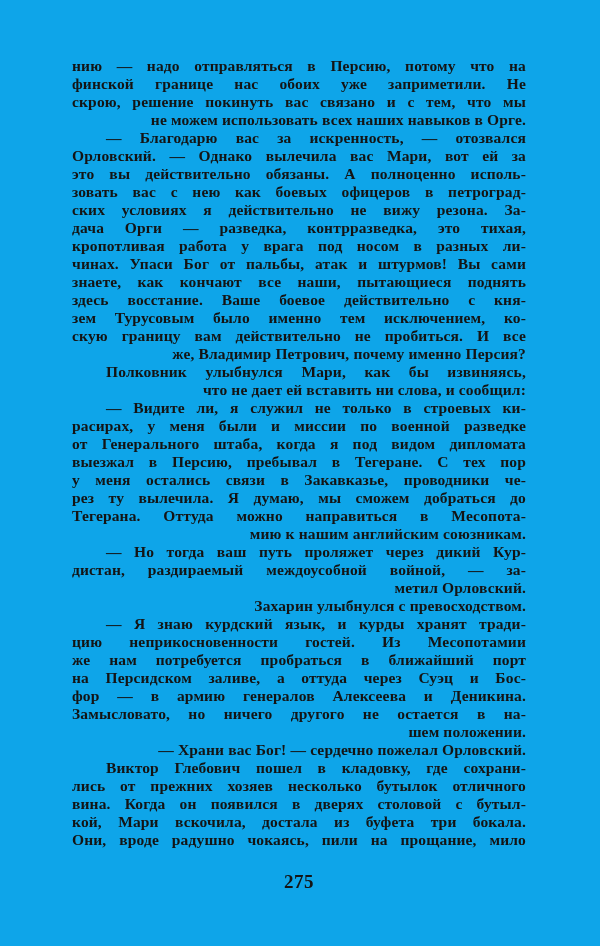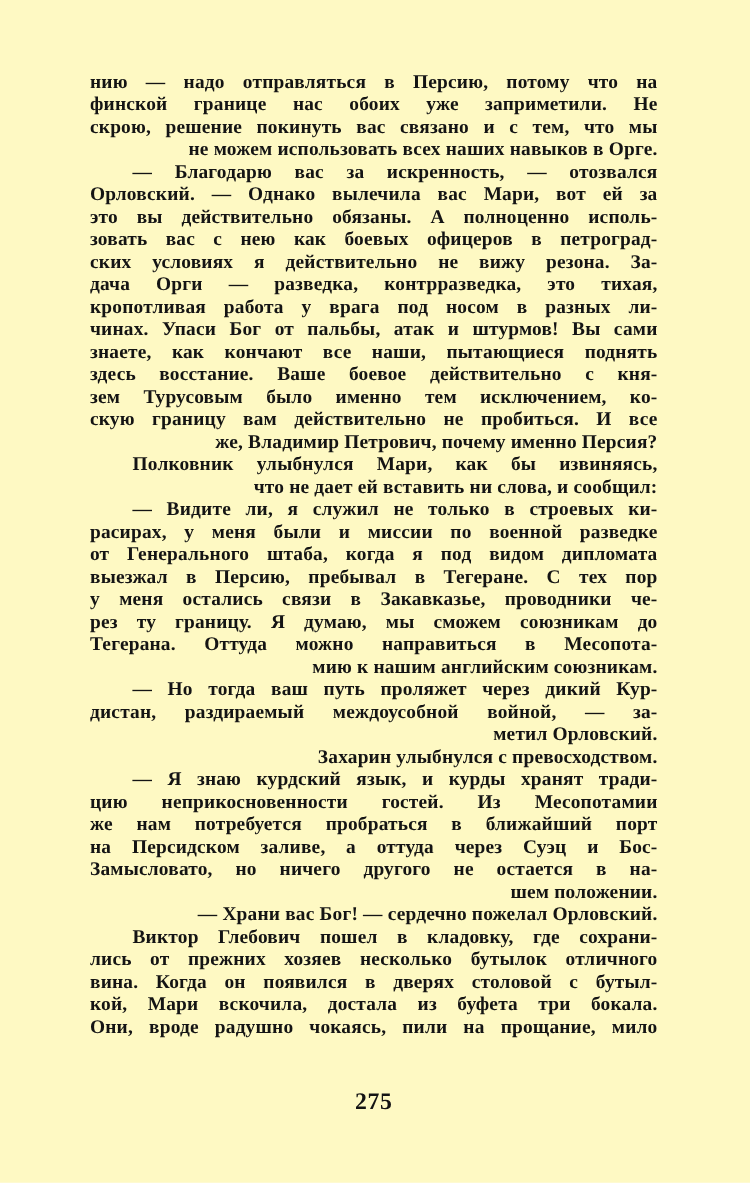--- a/index.html
+++ b/index.html
@@ -10,21 +10,21 @@
     width: 600px;
     height: 946px;
     background: #fdfdfb;
     overflow: hidden;
     font-family: "Liberation Serif", "DejaVu Serif", serif;
   }
   .book-page {
     position: relative;
     width: 600px;
     height: 946px;
-    background: #fef9c3;
+    background: #0ea5e9;
   }
   .text-block {
     position: absolute;
     left: 72px;
     top: 57px;
     width: 454px;
     color: #141414;
     font-size: 15.5px;
     font-weight: 700;
     letter-spacing: 0.15px;
@@ -78,31 +78,32 @@
       <div class="line just">зем Турусовым было именно тем исключением, ко-</div>
       <div class="line just">скую границу вам действительно не пробиться. И все</div>
       <div class="line">же, Владимир Петрович, почему именно Персия?</div>
       <div class="line just indent">Полковник улыбнулся Мари, как бы извиняясь,</div>
       <div class="line">что не дает ей вставить ни слова, и сообщил:</div>
       <div class="line just indent">— Видите ли, я служил не только в строевых ки-</div>
       <div class="line just">расирах, у меня были и миссии по военной разведке</div>
       <div class="line just">от Генерального штаба, когда я под видом дипломата</div>
       <div class="line just">выезжал в Персию, пребывал в Тегеране. С тех пор</div>
       <div class="line just">у меня остались связи в Закавказье, проводники че-</div>
-      <div class="line just">рез ту границу. Я думаю, мы сможем союзникам до</div>
+      <div class="line just">рез ту вылечила. Я думаю, мы сможем добраться до</div>
       <div class="line just">Тегерана. Оттуда можно направиться в Месопота-</div>
       <div class="line">мию к нашим английским союзникам.</div>
       <div class="line just indent">— Но тогда ваш путь проляжет через дикий Кур-</div>
       <div class="line just">дистан, раздираемый междоусобной войной, — за-</div>
       <div class="line">метил Орловский.</div>
       <div class="line indent">Захарин улыбнулся с превосходством.</div>
       <div class="line just indent">— Я знаю курдский язык, и курды хранят тради-</div>
       <div class="line just">цию неприкосновенности гостей. Из Месопотамии</div>
       <div class="line just">же нам потребуется пробраться в ближайший порт</div>
       <div class="line just">на Персидском заливе, а оттуда через Суэц и Бос-</div>
+      <div class="line just">фор — в армию генералов Алексеева и Деникина.</div>
       <div class="line just">Замысловато, но ничего другого не остается в на-</div>
       <div class="line">шем положении.</div>
       <div class="line indent">— Храни вас Бог! — сердечно пожелал Орловский.</div>
       <div class="line just indent">Виктор Глебович пошел в кладовку, где сохрани-</div>
       <div class="line just">лись от прежних хозяев несколько бутылок отличного</div>
       <div class="line just">вина. Когда он появился в дверях столовой с бутыл-</div>
       <div class="line just">кой, Мари вскочила, достала из буфета три бокала.</div>
       <div class="line just">Они, вроде радушно чокаясь, пили на прощание, мило</div>
     </div>
   <div class="page-number">275</div>

